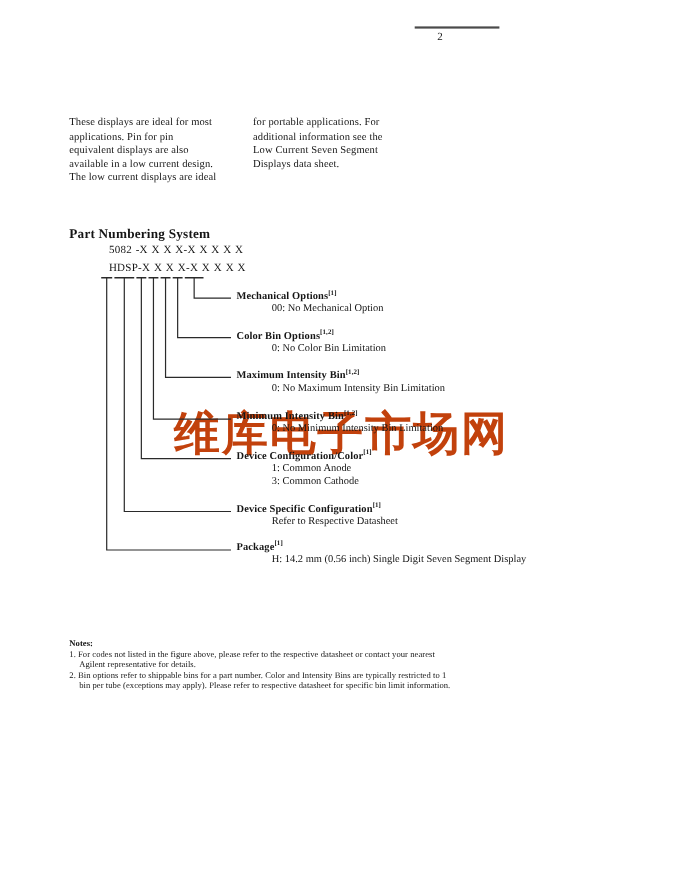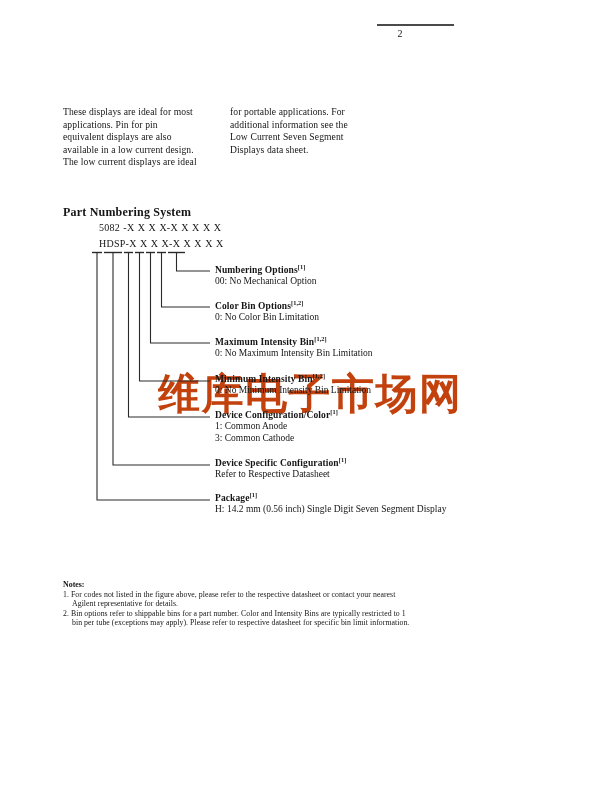--- a/index.html
+++ b/index.html
@@ -85,20 +85,21 @@
     font-weight: bold;
     font-size: 6.3px;
     vertical-align: super;
     line-height: 0;
   }
   .callout .co-body {
     font-size: 9.5px;
     line-height: 11.8px;
     margin-top: 1px;
     white-space: pre-line;
+    margin-left: 32px;
   }
   .co-mech    { top: 60px;  }
   .co-color   { top: 96px;  }
   .co-max     { top: 132px; }
   .co-min     { top: 169px; }
   .co-devconf { top: 205px; }
   .co-devspec { top: 253px; }
   .co-pkg     { top: 288px; }
 
   
@@ -177,21 +178,21 @@
         <polyline points="98.5,1.5 98.5,56 147,56"></polyline>
         <polyline points="87.5,1.5 87.5,92 147,92"></polyline>
         <polyline points="76.5,1.5 76.5,130 147,130"></polyline>
         <polyline points="65.5,1.5 65.5,166 147,166"></polyline>
         <polyline points="50,1.5 50,214 147,214"></polyline>
         <polyline points="34,1.5 34,249 147,249"></polyline>
       </g>
     </svg>
 
     <div class="callout co-mech">
-      <div class="co-label"><b>Numbering Options</b><sup>[1]</sup></div>
+      <div class="co-label"><b>Mechanical Options</b><sup>[1]</sup></div>
       <div class="co-body">00: No Mechanical Option</div>
     </div>
 
     <div class="callout co-color">
       <div class="co-label"><b>Color Bin Options</b><sup>[1,2]</sup></div>
       <div class="co-body">0: No Color Bin Limitation</div>
     </div>
 
     <div class="callout co-max">
       <div class="co-label"><b>Maximum Intensity Bin</b><sup>[1,2]</sup></div>

